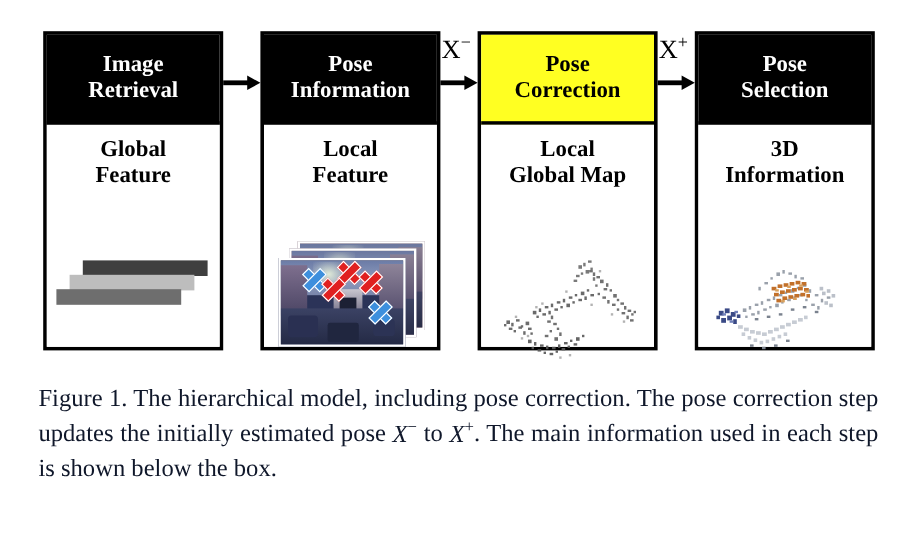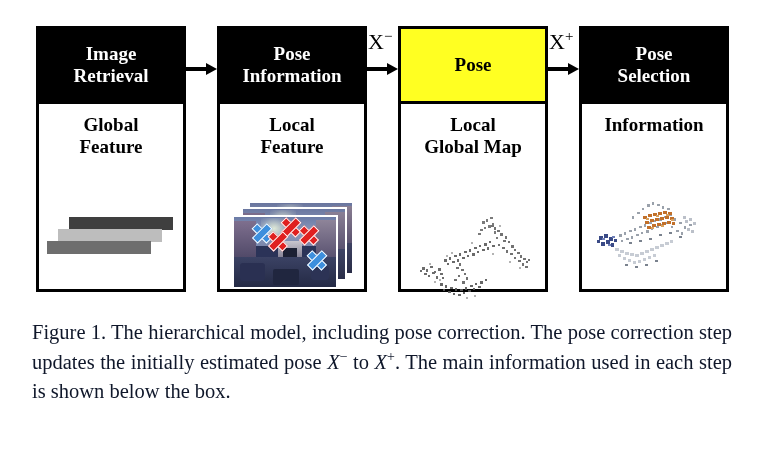--- a/index.html
+++ b/index.html
@@ -375,20 +375,21 @@
             </div>
 
           </div>
         </div>
       </div>
     </div>
 
     <div class="stage stage-3">
       <div class="stage-header highlight">
         <span class="hl">Pose</span>
+        <span class="hl">Correction</span>
       </div>
       <div class="stage-body">
         <div class="stage-subtitle">
           <span class="sl">Local</span>
           <span class="sl">Global Map</span>
         </div>
         <div class="stage-figure">
           <div class="cloud">
             <svg viewBox="0 0 138 106" xmlns="http://www.w3.org/2000/svg" aria-hidden="true">
               <g fill="#5a5a5a">
@@ -521,20 +522,21 @@
       </div>
     </div>
 
     <div class="stage stage-4">
       <div class="stage-header">
         <span class="hl">Pose</span>
         <span class="hl">Selection</span>
       </div>
       <div class="stage-body">
         <div class="stage-subtitle">
+          <span class="sl">3D</span>
           <span class="sl">Information</span>
         </div>
         <div class="stage-figure">
           <div class="cloud">
             <svg viewBox="0 0 138 106" xmlns="http://www.w3.org/2000/svg" aria-hidden="true">
 
               <g fill="#9aa1ab">
                 <rect x="34" y="60" width="3" height="3"></rect>
                   <rect x="39" y="58" width="2" height="3"></rect>
                 <rect x="44" y="56" width="3" height="2"></rect>

